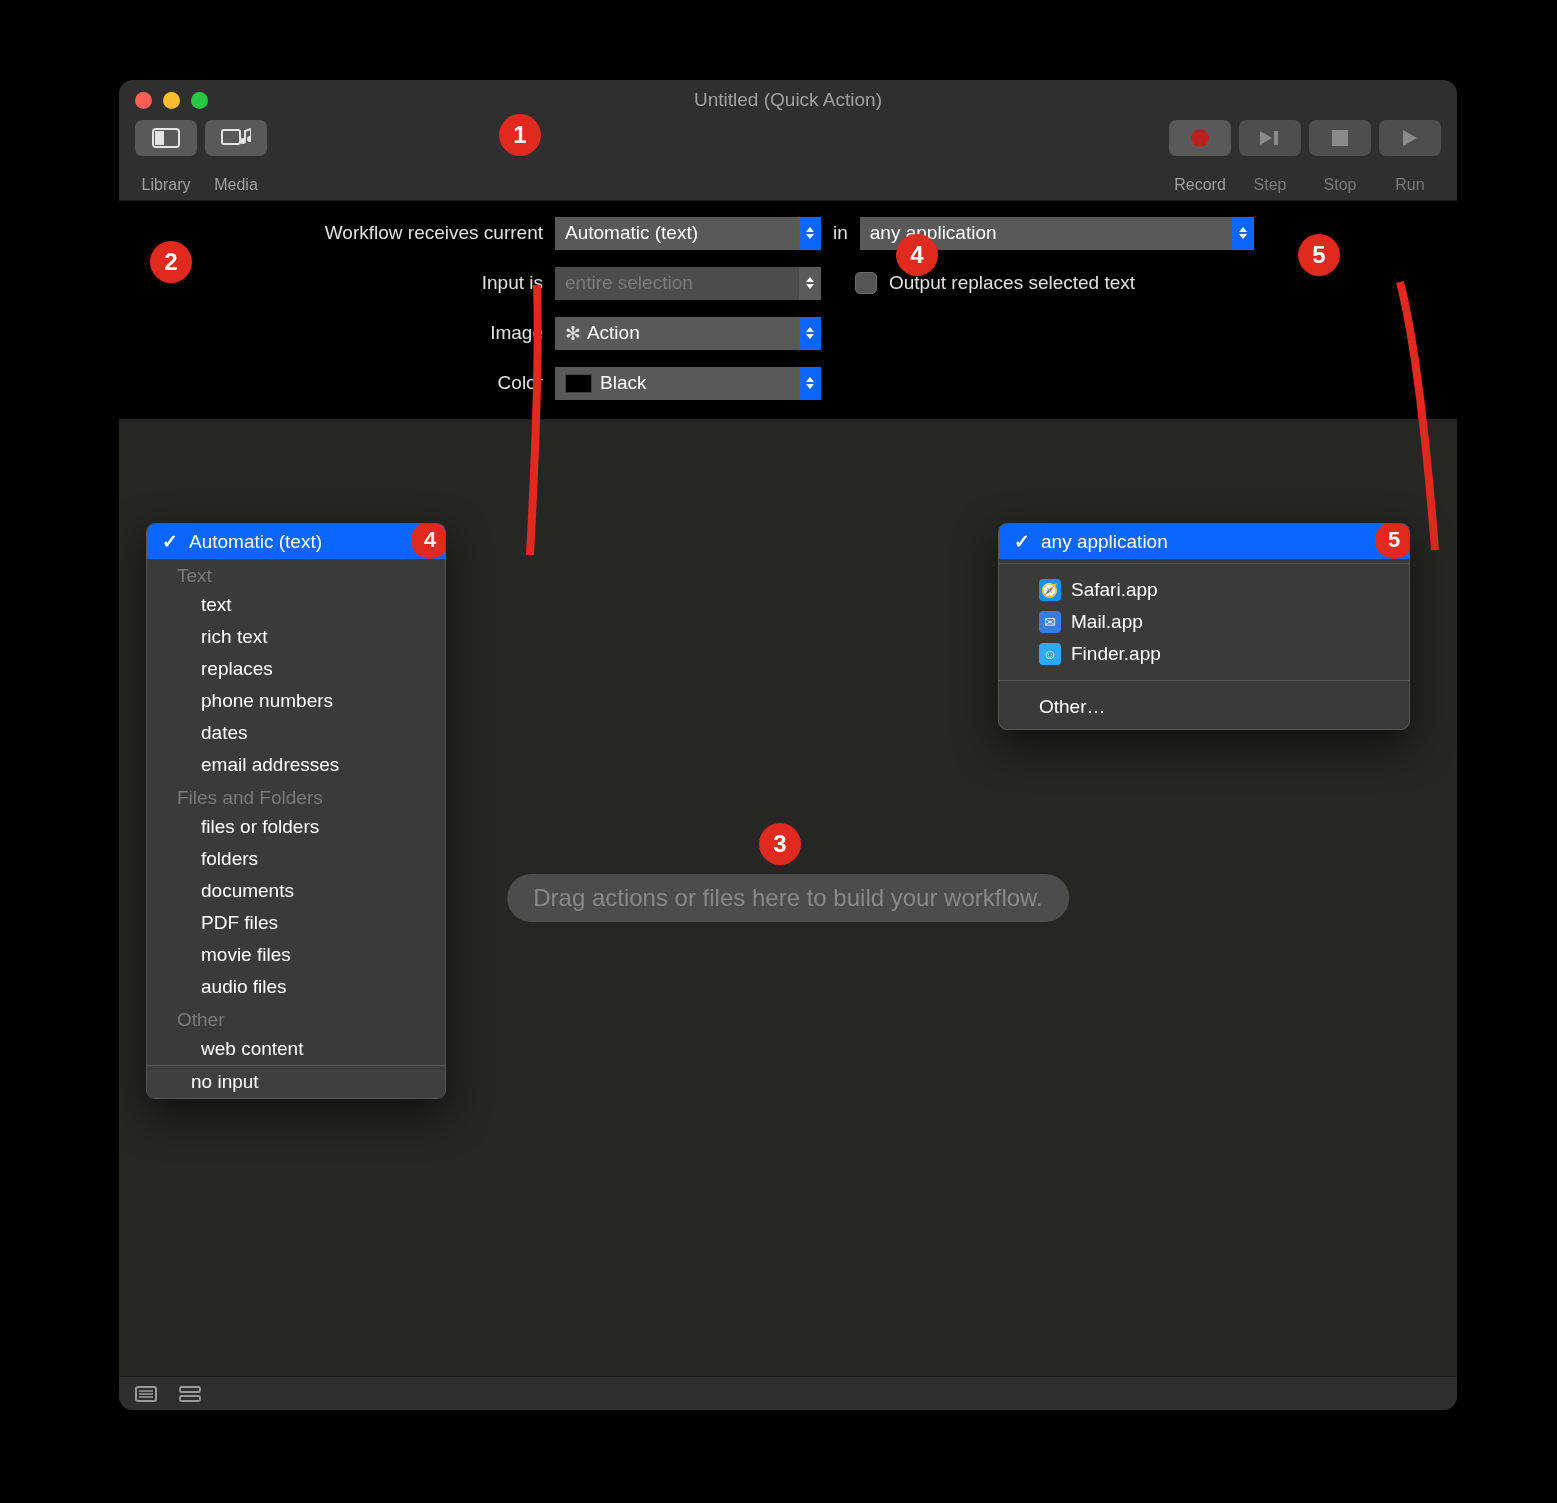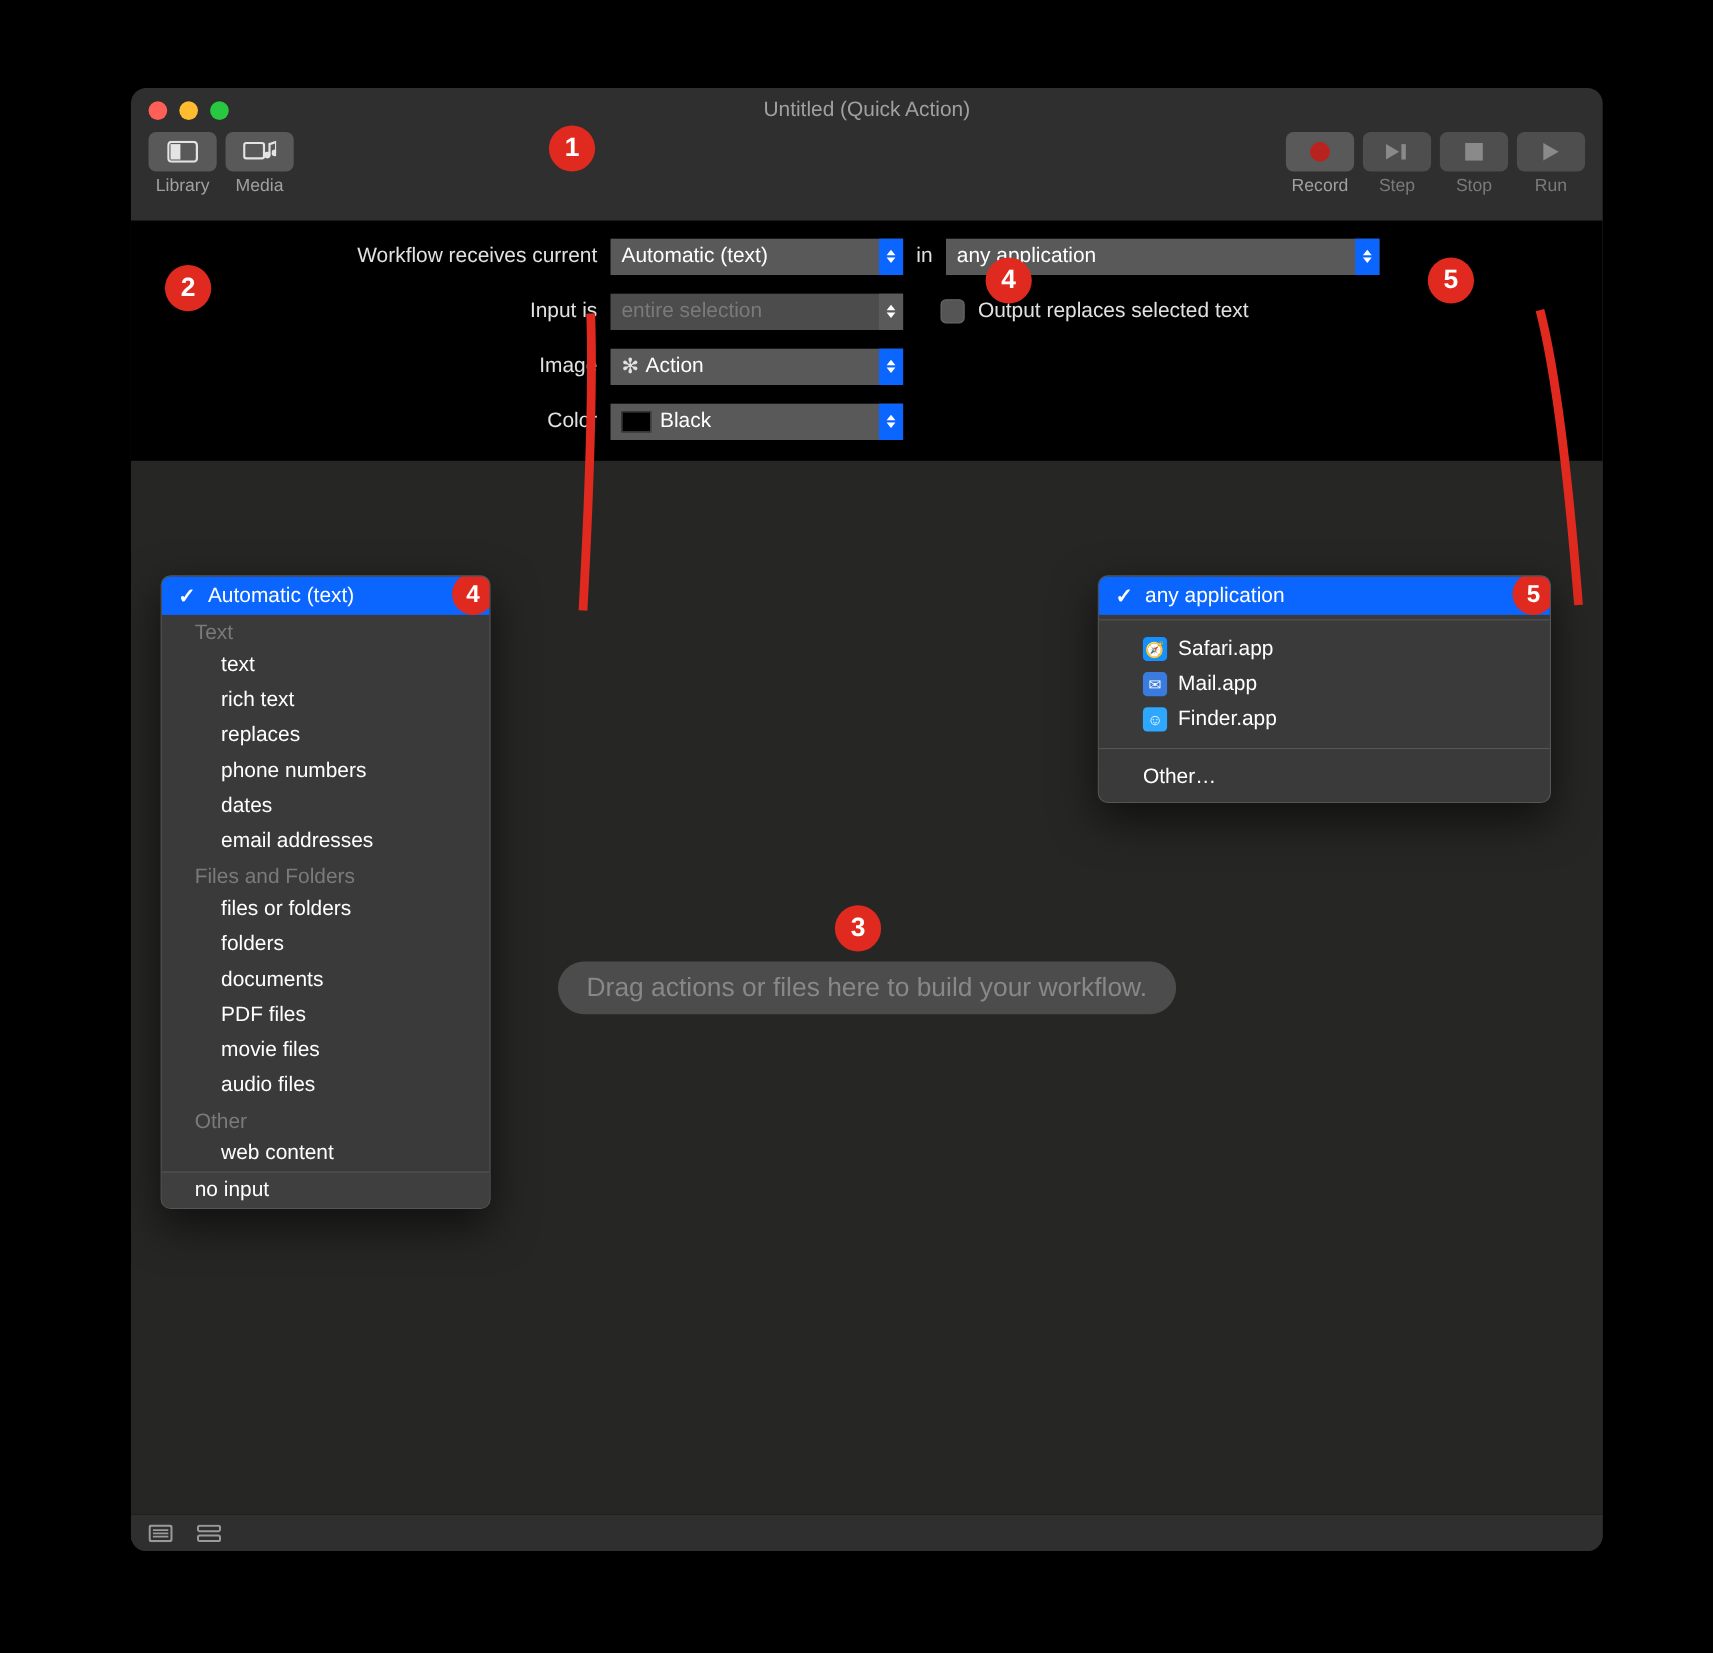--- a/index.html
+++ b/index.html
@@ -48,21 +48,21 @@
   .traffic{display:flex;gap:11px;padding-left:16px;}
   .traffic span{width:17px;height:17px;border-radius:50%;}
   .t-red{background:var(--traffic-red);}
   .t-yellow{background:var(--traffic-yellow);}
   .t-green{background:var(--traffic-green);}
   .title{position:absolute;left:0;right:0;text-align:center;color:var(--text-dim);font-size:19px;pointer-events:none;}
 
   
   .toolbar{height:80px;display:flex;align-items:flex-start;padding:0 16px 4px 16px;justify-content:space-between;}
   .toolbar-group{display:flex;gap:8px;}
-  .tool-col{display:flex;flex-direction:column;align-items:center;gap:5px;}
+  .tool-col{display:flex;flex-direction:column;align-items:center;gap:20px;}
   .tool-btn{width:62px;height:36px;border-radius:7px;background:var(--bg-btn);display:flex;align-items:center;justify-content:center;}
   .tool-btn.disabled{background:var(--bg-btn-disabled);}
   .tool-btn svg{display:block;}
   .tool-label{color:var(--text-dim);font-size:16px;}
   .tool-label.disabled{color:var(--text-dimmer);}
 
   
   .config{
     background:var(--bg-config);border-top:1px solid var(--border-dark);
     padding:14px 24px 18px 24px;display:flex;flex-direction:column;gap:14px;
@@ -138,21 +138,21 @@
   .popup-group{
     font-size:19px;color:var(--text-dimmer);padding:6px 14px 2px 30px;
   }
   .popup-item{
     font-size:19px;color:#fff;padding:5px 14px 5px 54px;cursor:default;
   }
   .popup-item.with-icon{padding-left:40px;display:flex;align-items:center;gap:10px;}
   .popup-item .app-icon{width:22px;height:22px;border-radius:4px;display:inline-flex;align-items:center;justify-content:center;font-size:14px;}
   .popup-block{padding:6px 0;}
   .popup-bottom{border-top:1px solid #555;background:#3f3f3f;}
-  .popup-bottom .popup-item{padding-left:30px;}
+  .popup-bottom .popup-item{padding-left:44px;}
   .popup-scroll{max-height:none;}
   .popup-4{width:300px;left:146px;top:523px;}
   .popup-5{width:412px;left:998px;top:523px;}
   .popup-row .label{flex:1;}
 </style>
 </head>
 <body>
 
 <div class="stage">
 

